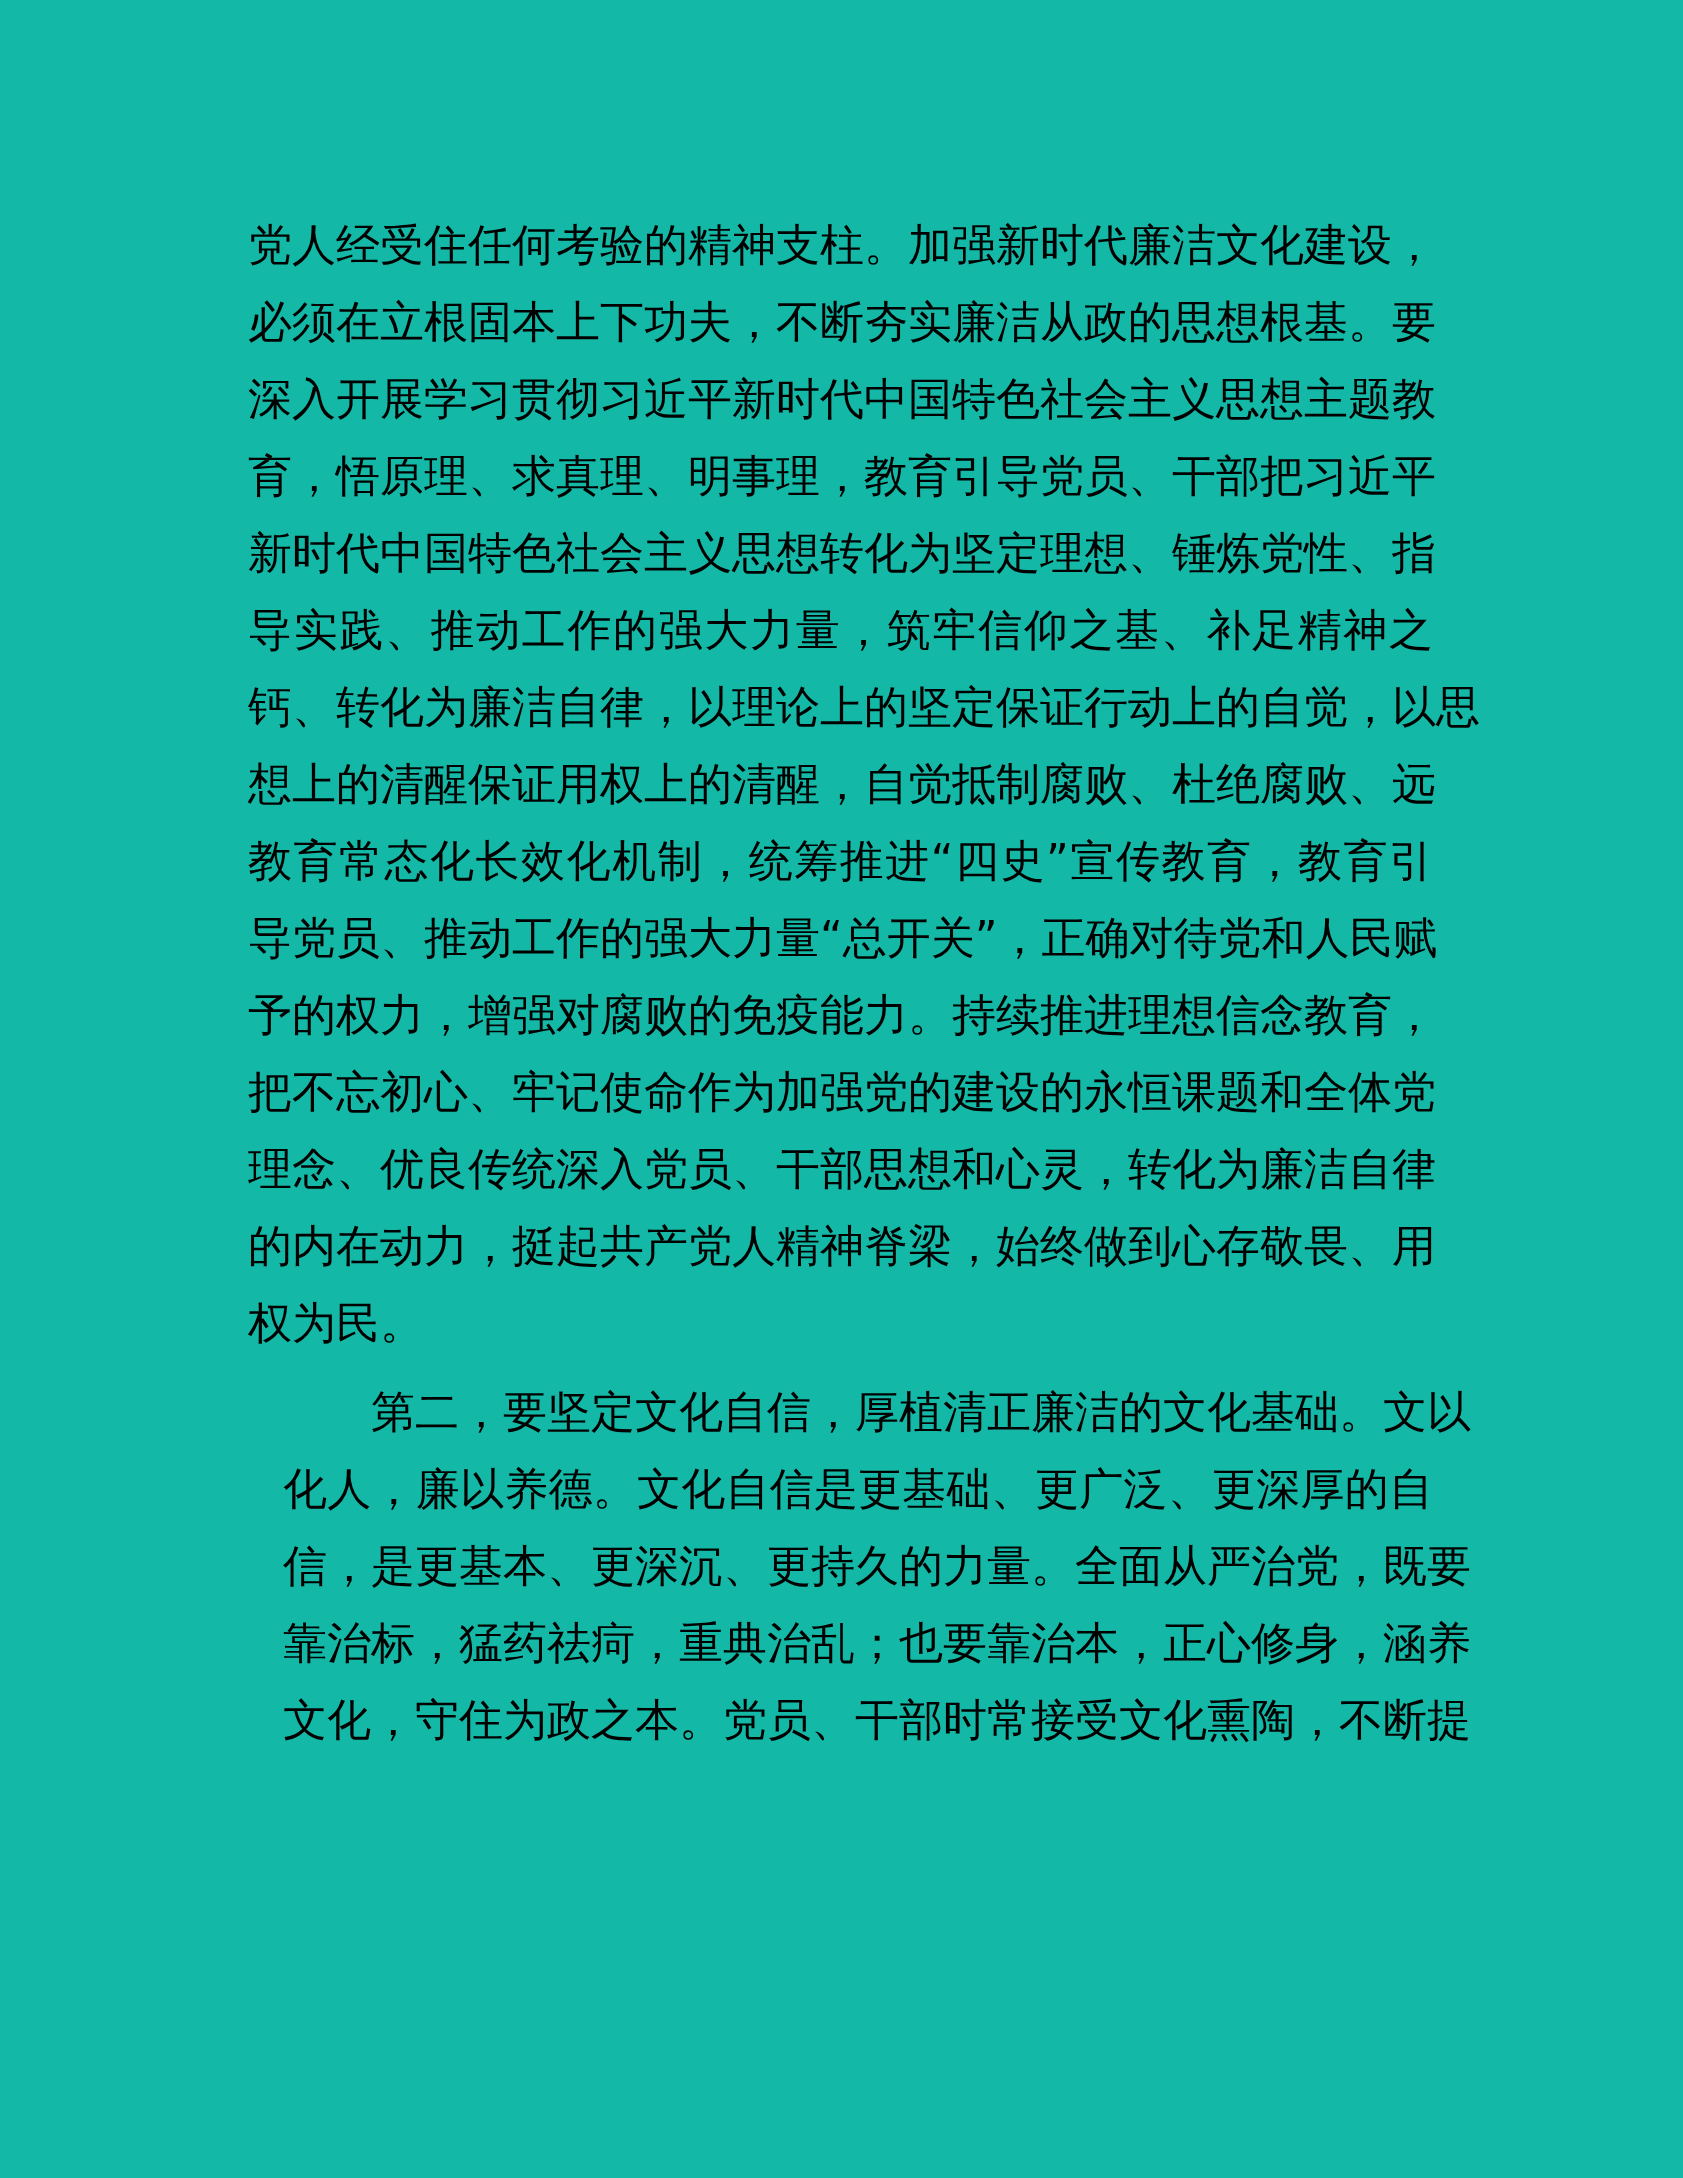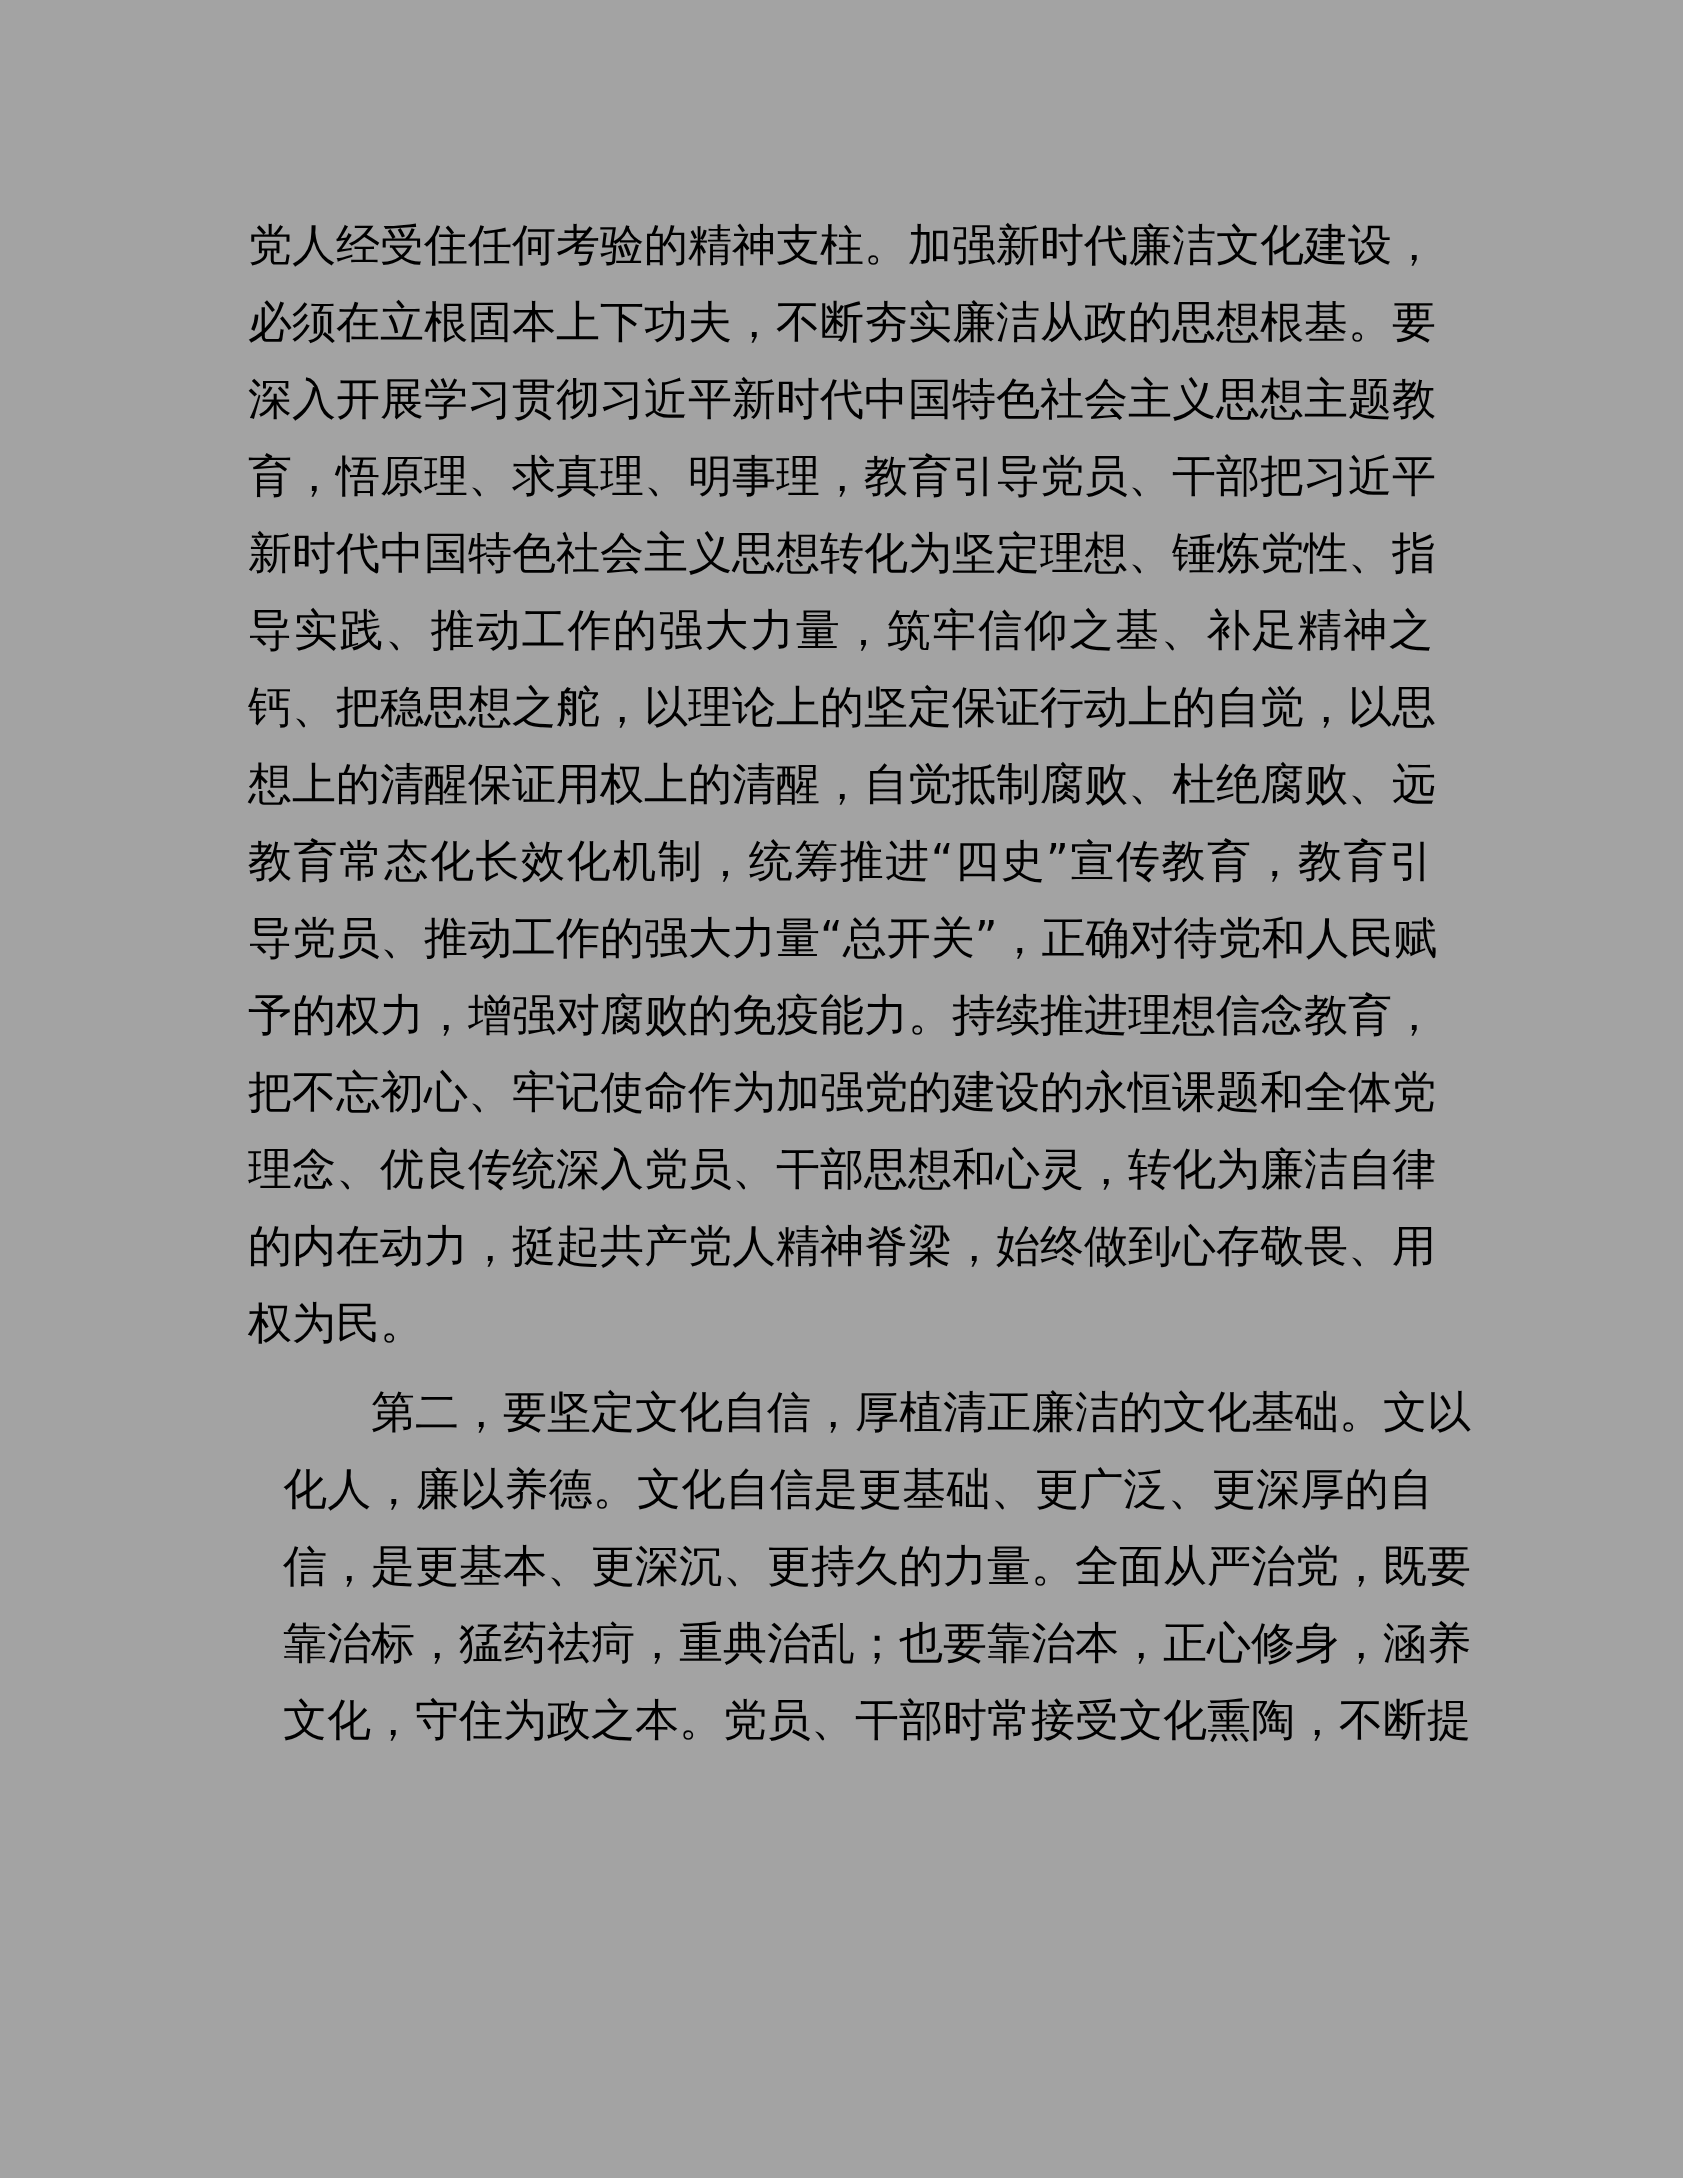--- a/index.html
+++ b/index.html
@@ -14,21 +14,21 @@
       overflow: hidden;
       color: #000000;
       font-family: "DejaVu Sans", "Liberation Sans", sans-serif;
     }
     .page {
       position: absolute;
       left: 0;
       top: 0;
       width: 1683px;
       height: 2178px;
-      background: #a3a3a3;
+      background: #14b8a6;
     }
     .text-block {
       position: absolute;
       left: 248px;
       top: 206px;
       width: 1185px;
     }
     .paragraph {
       margin: 0;
       padding: 0;
@@ -62,21 +62,21 @@
 <div class="page">
   <div class="text-block">
 
     <p class="paragraph">
       <span class="line">党人经受住任何考验的精神支柱。加强新时代廉洁文化建设，</span>
       <span class="line">必须在立根固本上下功夫，不断夯实廉洁从政的思想根基。要</span>
       <span class="line">深入开展学习贯彻习近平新时代中国特色社会主义思想主题教</span>
       <span class="line">育，悟原理、求真理、明事理，教育引导党员、干部把习近平</span>
       <span class="line">新时代中国特色社会主义思想转化为坚定理想、锤炼党性、指</span>
       <span class="line">导实践、推动工作的强大力量，筑牢信仰之基、补足精神之</span>
-      <span class="line">钙、把稳思想之舵，以理论上的坚定保证行动上的自觉，以思</span>
+      <span class="line">钙、转化为廉洁自律，以理论上的坚定保证行动上的自觉，以思</span>
       <span class="line">想上的清醒保证用权上的清醒，自觉抵制腐败、杜绝腐败、远</span>
       <span class="line">教育常态化长效化机制，统筹推进“四史”宣传教育，教育引</span>
       <span class="line">导党员、推动工作的强大力量“总开关”，正确对待党和人民赋</span>
       <span class="line">予的权力，增强对腐败的免疫能力。持续推进理想信念教育，</span>
       <span class="line">把不忘初心、牢记使命作为加强党的建设的永恒课题和全体党</span>
       <span class="line">理念、优良传统深入党员、干部思想和心灵，转化为廉洁自律</span>
       <span class="line">的内在动力，挺起共产党人精神脊梁，始终做到心存敬畏、用</span>
       <span class="line last">权为民。</span>
     </p>
 

